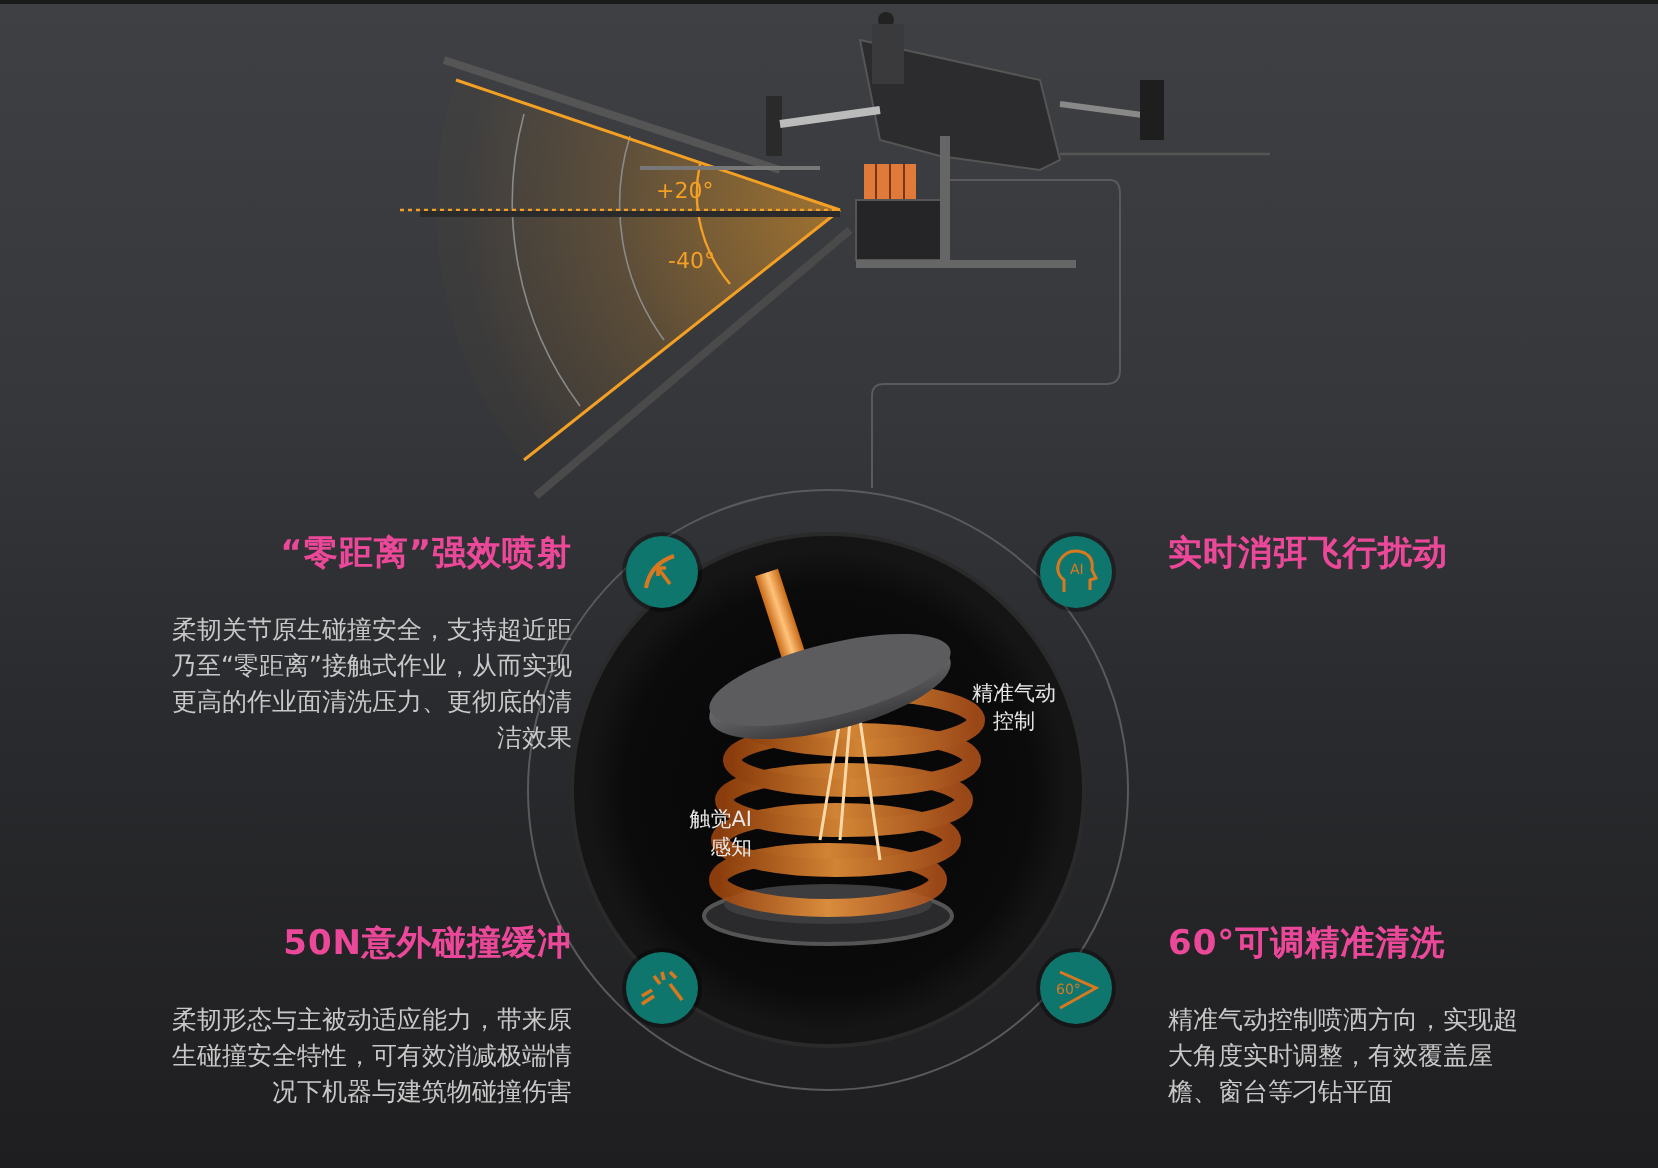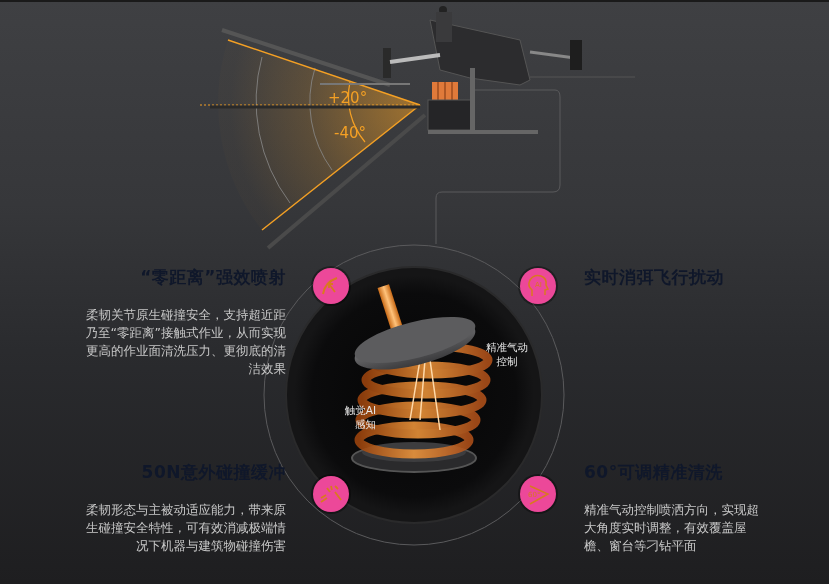--- a/index.html
+++ b/index.html
@@ -2,29 +2,29 @@
 <html><head>
 <meta charset="utf-8">
 <style>
   html,body{margin:0;padding:0;}
   body{width:829px;height:584px;overflow:hidden;position:relative;
     background:linear-gradient(180deg,#3f4043 0%,#36373a 35%,#2a2b2e 60%,#1e1e20 100%);
     font-family:"DejaVu Sans","Liberation Sans",sans-serif;color:#fff;}
   .topline{position:absolute;left:0;top:0;width:829px;height:2px;background:#1a1a1a;}
   svg.scene{position:absolute;left:0;top:0;}
   .feature{position:absolute;}
-  .feature .title{font-size:17px;font-weight:bold;color:#0f172a;letter-spacing:0.5px;line-height:22px;}
+  .feature .title{font-size:17px;font-weight:bold;color:#ec4899;letter-spacing:0.5px;line-height:22px;}
   .feature .desc{font-size:12.5px;color:#c8c8c8;line-height:18px;margin-top:18px;}
   .f-left{text-align:right;}
   .f-right{text-align:left;}
   .icon-badge{position:absolute;width:36px;height:36px;border-radius:50%;
-    background:#ec4899;box-shadow:0 0 0 2px rgba(0,0,0,0.35);}
+    background:#0f766e;box-shadow:0 0 0 2px rgba(0,0,0,0.35);}
   .icon-badge svg{position:absolute;left:0;top:0;}
   .inner-label{position:absolute;font-size:10.5px;color:#e8e8e8;text-align:center;line-height:14px;}
-  .angle-label{position:absolute;font-size:15px;color:#f4a024;}
+  .angle-label{position:absolute;font-size:11px;color:#f4a024;}
 </style>
 </head>
 <body>
 
 <div class="topline"></div>
 
 <svg class="scene" width="829" height="584" viewBox="0 0 829 584">
   <defs>
     <radialGradient id="fanGrad" cx="420" cy="105" r="190" gradientUnits="userSpaceOnUse">
       <stop offset="0" stop-color="#f4a024" stop-opacity="0.55"></stop>

